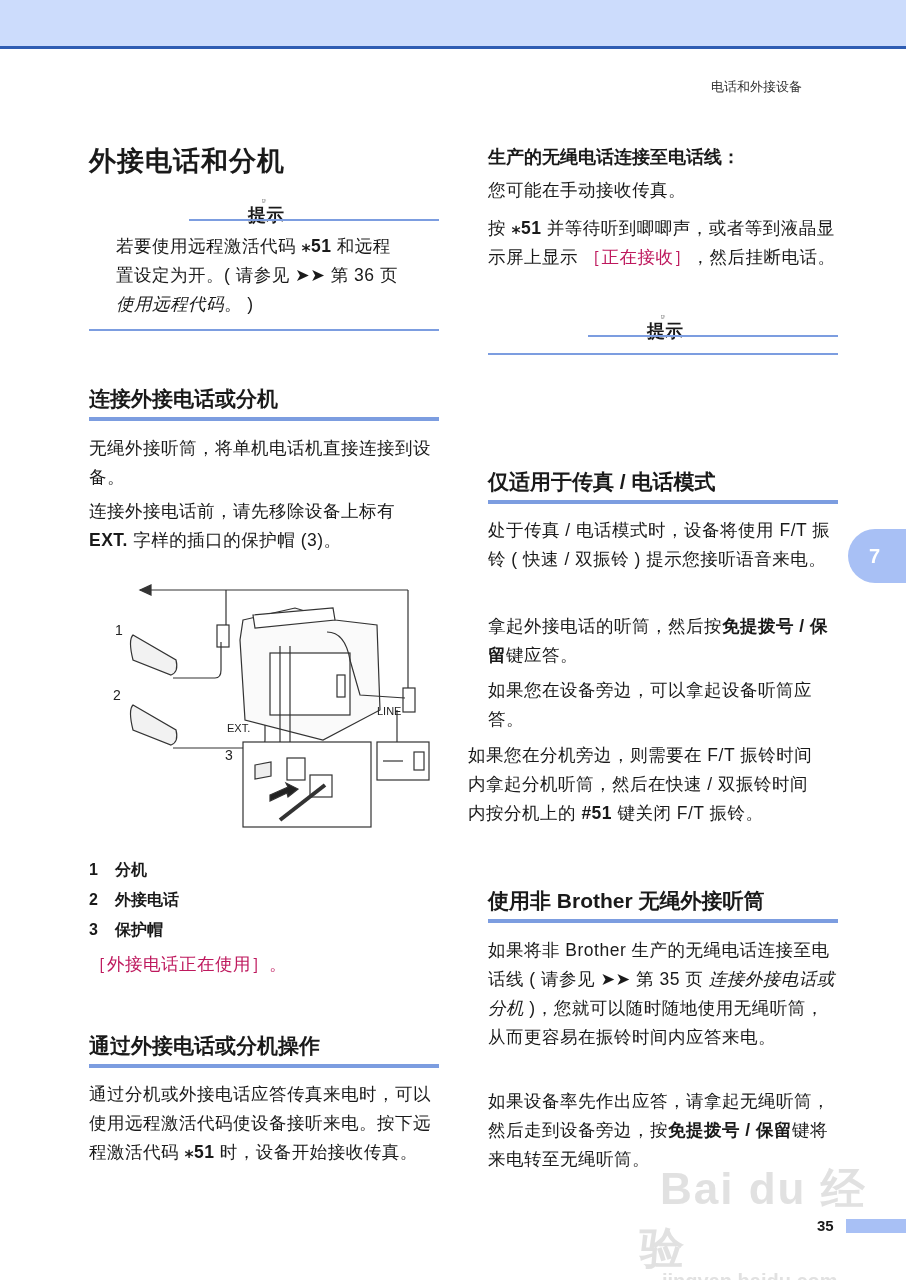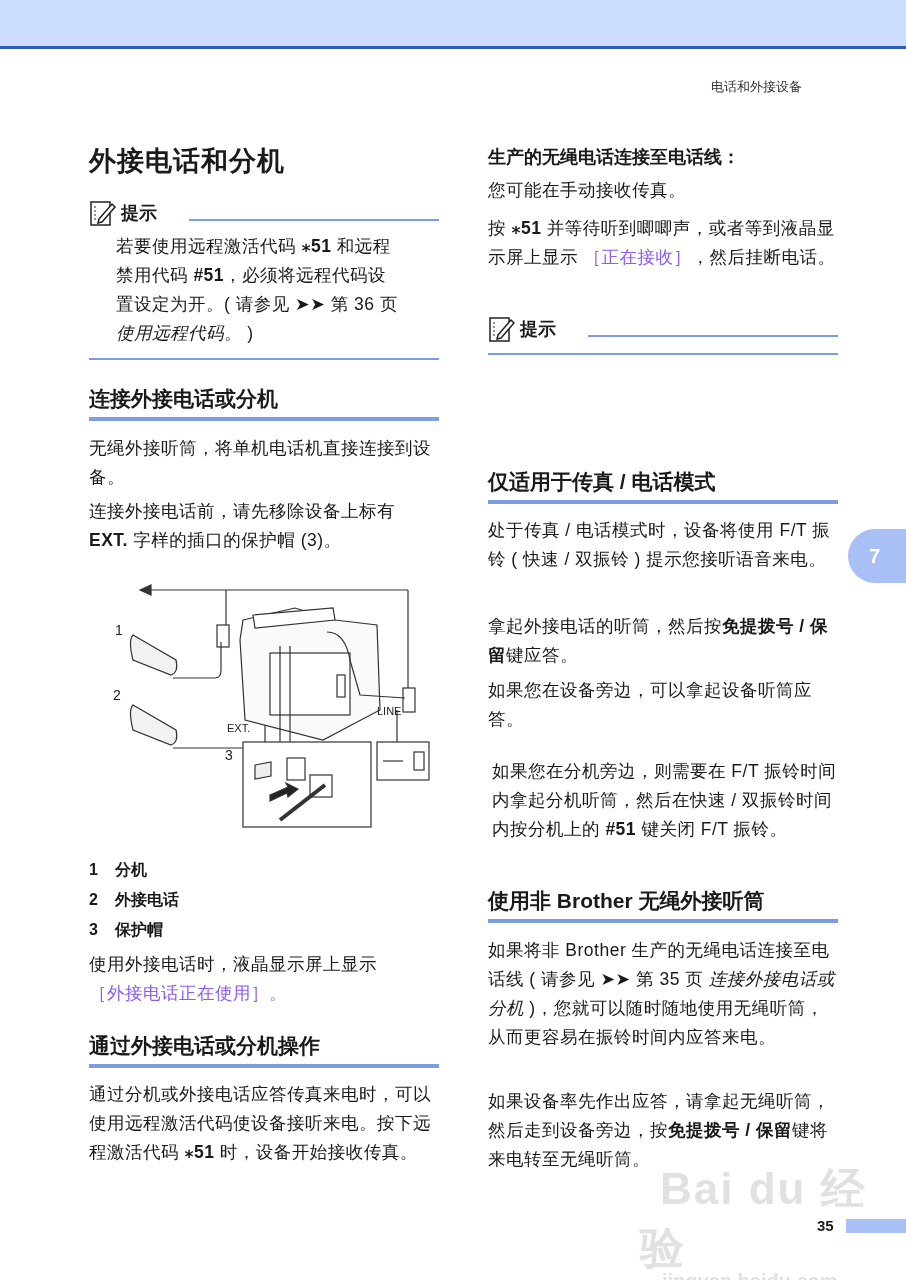--- a/index.html
+++ b/index.html
@@ -6,23 +6,23 @@
   html, body { width: 906px; height: 1280px; background: #ffffff; overflow: hidden; }
   body { position: relative; font-family: "Liberation Sans", "DejaVu Sans", sans-serif; color: #1a1a1a; }
   .topband { position: absolute; left: 0; top: 0; width: 906px; height: 49px; background: #ccdcfc; border-bottom: 3px solid #2f5db3; }
   .running-head { position: absolute; right: 104px; top: 78px; font-size: 13px; color: #333; }
   .h1 { position: absolute; font-size: 27px; font-weight: bold; letter-spacing: 1px; }
   .h2 { position: absolute; font-size: 21px; font-weight: bold; width: 350px; padding-bottom: 4px; border-bottom: 4px solid #7c9de0; }
   .h3 { position: absolute; font-size: 18px; font-weight: bold; }
   .p { position: absolute; font-size: 17.5px; line-height: 29px; width: 350px; letter-spacing: 0.5px; }
   .p b { font-weight: bold; }
   .p i { font-style: italic; }
-  .lcd { color: #8b5cf6; font-family: "DejaVu Serif", serif; font-weight: normal; }
+  .lcd { color: #be185d; font-family: "DejaVu Serif", serif; font-weight: normal; }
   .note { position: absolute; width: 350px; }
-  .note-head { position: relative; height: 28px; display: flex; align-items: center; }
+  .note-head { position: relative; height: 28px; display: flex; align-items: center; flex-direction: column; }
   .note-icon { width: 28px; height: 28px; }
   .note-title { font-size: 18px; font-weight: bold; margin-left: 4px; }
   .note-line { position: absolute; left: 100px; right: 0; top: 20px; border-top: 2px solid #7c9de0; }
   .note-body { font-size: 17.5px; line-height: 29px; padding-left: 27px; letter-spacing: 0.5px; }
   .note-bottom { border-top: 2px solid #7c9de0; }
   .legend { position: absolute; font-size: 16px; font-weight: bold; line-height: 30px; }
   .legend span.num { display: inline-block; width: 26px; }
   .chapter-tab { position: absolute; right: 0; top: 529px; width: 58px; height: 54px; background: #a8c0f5; border-radius: 27px 0 0 27px; color: #fff; font-weight: bold; font-size: 20px; display: flex; align-items: center; padding-left: 21px; }
   .page-num { position: absolute; left: 817px; top: 1217px; font-size: 15px; font-weight: bold; }
   .page-bar { position: absolute; left: 846px; top: 1219px; width: 60px; height: 14px; background: #a8c0f5; }
@@ -47,21 +47,20 @@
         <line x1="5" y1="12" x2="7" y2="12" stroke="#222"></line>
       <line x1="5" y1="16" x2="7" y2="16" stroke="#222"></line>
         <line x1="5" y1="20" x2="7" y2="20" stroke="#222"></line>
       <path d="M10 20 L23 5 L26 8 L13 23 L9 24 Z" fill="#fff" stroke="#222" stroke-width="1.5"></path>
     </svg>
     <span class="note-title">提示</span>
     <div class="note-line"></div>
   </div>
   <div class="note-body" style="margin-top:5px;">
     <div><span>若要使用远程激活代码 </span><b>⁎51</b><span> 和远程</span></div>
-    <div><span>禁用代码 </span><b>#51</b><span>，必须将远程代码设</span></div>
     <div>置设定为开。( 请参见 ➤➤ 第 36 页</div>
     <div><i>使用远程代码</i><span>。 )</span></div>
   </div>
   <div class="note-bottom" style="margin-top:10px;"></div>
 </div>
 
 <div class="h2" style="left:89px; top:385px;">连接外接电话或分机</div>
 <div class="p" style="left:89px; top:434px;">无绳外接听筒，将单机电话机直接连接到设备。</div>
 <div class="p" style="left:89px; top:497px;"><span>连接外接电话前，请先移除设备上标有 </span><b>EXT.</b><span> 字样的插口的保护帽 (3)。</span></div>
 
@@ -111,21 +110,20 @@
   </g>
 </svg>
 
 <div class="legend" style="left:89px; top:855px;">
   <div><span class="num">1</span><span>分机</span></div>
   <div><span class="num">2</span><span>外接电话</span></div>
   <div><span class="num">3</span><span>保护帽</span></div>
 </div>
 
 <div class="p" style="left:89px; top:950px;">
-  <div>使用外接电话时，液晶显示屏上显示</div>
   <div class="lcd">［外接电话正在使用］。</div>
 </div>
 
 <div class="h2" style="left:89px; top:1032px;">通过外接电话或分机操作</div>
 <div class="p" style="left:89px; top:1080px;"><span>通过分机或外接电话应答传真来电时，可以使用远程激活代码使设备接听来电。按下远程激活代码 </span><b>⁎51</b><span> 时，设备开始接收传真。</span></div>
 
 <div class="h3" style="left:488px; top:145px;">生产的无绳电话连接至电话线：</div>
 <div class="p" style="left:488px; top:176px;">您可能在手动接收传真。</div>
 <div class="p" style="left:488px; top:214px;"><span>按 </span><b>⁎51</b><span> 并等待听到唧唧声，或者等到液晶显示屏上显示 </span><span class="lcd">［正在接收］</span><span>，然后挂断电话。</span></div>
 
@@ -142,21 +140,21 @@
     <span class="note-title">提示</span>
     <div class="note-line"></div>
   </div>
   <div class="note-bottom" style="margin-top:10px;"></div>
 </div>
 
 <div class="h2" style="left:488px; top:468px;">仅适用于传真 / 电话模式</div>
 <div class="p" style="left:488px; top:516px;">处于传真 / 电话模式时，设备将使用 F/T 振铃 ( 快速 / 双振铃 ) 提示您接听语音来电。</div>
 <div class="p" style="left:488px; top:612px;"><span>拿起外接电话的听筒，然后按</span><b>免提拨号 / 保留</b><span>键应答。</span></div>
 <div class="p" style="left:488px; top:676px;">如果您在设备旁边，可以拿起设备听筒应答。</div>
-<div class="p" style="left:492px; top:741px;margin-top:16px;"><span>如果您在分机旁边，则需要在 F/T 振铃时间内拿起分机听筒，然后在快速 / 双振铃时间内按分机上的 </span><b>#51</b><span> 键关闭 F/T 振铃。</span></div>
+<div class="p" style="left:468px; top:741px;"><span>如果您在分机旁边，则需要在 F/T 振铃时间内拿起分机听筒，然后在快速 / 双振铃时间内按分机上的 </span><b>#51</b><span> 键关闭 F/T 振铃。</span></div>
 
 <div class="h2" style="left:488px; top:887px;">使用非 Brother 无绳外接听筒</div>
 <div class="p" style="left:488px; top:936px;"><span>如果将非 Brother 生产的无绳电话连接至电话线 ( 请参见 ➤➤ 第 35 页 </span><i>连接外接电话或分机</i><span> )，您就可以随时随地使用无绳听筒，从而更容易在振铃时间内应答来电。</span></div>
 <div class="p" style="left:488px; top:1087px;"><span>如果设备率先作出应答，请拿起无绳听筒，然后走到设备旁边，按</span><b>免提拨号 / 保留</b><span>键将来电转至无绳听筒。</span></div>
 
 <div class="chapter-tab">7</div>
 
 <div class="watermark">
   <span class="wm-big">Bai du 经验</span>
   <span class="wm-small">jingyan.baidu.com</span>

